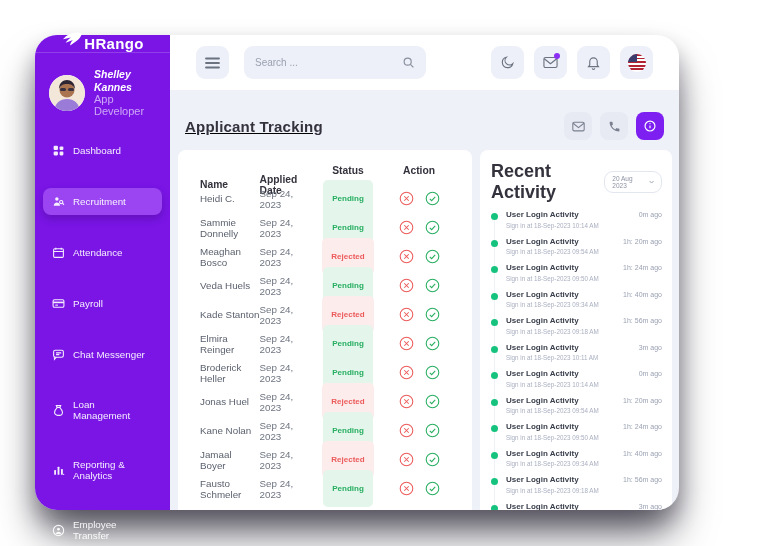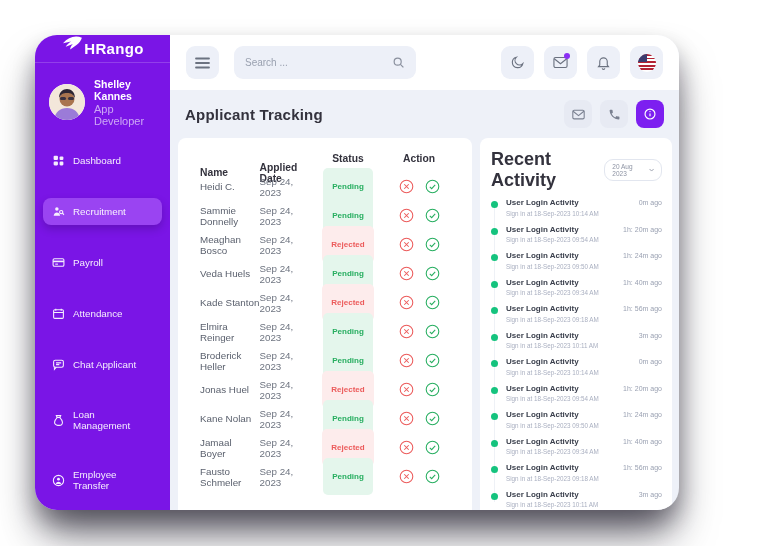--- a/index.html
+++ b/index.html
@@ -11,46 +11,46 @@
 
   
   .sidebar { width:135px; flex-shrink:0; background:#7a15e6; color:#fff;
              border-radius:22px 0 0 22px; display:flex; flex-direction:column; }
   .logo-row { height:56px; display:flex; align-items:center; justify-content:center;
               gap:1px; border-bottom:1px solid rgba(255,255,255,.18); }
   .logo-wing { width:22px; height:18px; margin-top:-6px; }
   .logo-text { font-size:15px; font-weight:bold; letter-spacing:.3px; }
   .profile { display:flex; align-items:center; gap:9px; padding:15px 12px 8px 14px; }
   .avatar { width:36px; height:36px; border-radius:50%; background:#fff; overflow:hidden; flex-shrink:0; }
-  .p-name { font-size:10.5px; font-weight:bold; line-height:1.2; }
+  .p-name { font-size:10.5px; font-weight:bold; line-height:1.2;font-style:italic; }
   .p-role { font-size:11px; color:rgba(255,255,255,.62); margin-top:0; }
   .nav { padding:12px 8px; display:flex; flex-direction:column; gap:24px; }
   .nav-item { display:flex; align-items:center; gap:8px; padding:7px 9px; border-radius:8px;
               font-size:9.8px; color:rgba(255,255,255,.93); cursor:pointer; }
   .nav-item.active { background:#9a44f2; box-shadow:0 4px 9px rgba(20,0,40,.22); }
   .nav-ic { width:13px; height:13px; flex-shrink:0; opacity:.92; }
 
   
   .main { flex:1; display:flex; flex-direction:column; border-radius:0 22px 22px 0; overflow:hidden; }
-  .topbar { height:55px; background:#fff; display:flex; align-items:center; padding:0 16px; gap:15px; flex-shrink:0; }
+  .topbar { height:55px; background:#fff; display:flex; align-items:center; padding:0 26px; gap:15px; flex-shrink:0; }
   .icon-btn { width:33px; height:33px; border-radius:9px; background:#edf0f8; border:0; cursor:pointer;
               display:flex; align-items:center; justify-content:center; position:relative; flex-shrink:0; }
   .search { width:182px; height:33px; border-radius:9px; background:#edf0f8;
             display:flex; align-items:center; padding:0 11px; }
   .search input { flex:1; border:0; background:transparent; outline:none; font-size:10px;
                   color:#555a66; font-family:inherit; }
   .search input::placeholder { color:#9aa1b0; }
   .spacer { flex:1; }
   .tb-right { display:flex; gap:10px; }
   .mail-dot { position:absolute; top:7px; right:7px; width:6px; height:6px; border-radius:50%; background:#8b2ff5; }
   .flag { width:18px; height:18px; border-radius:50%; overflow:hidden; position:relative;
           background:repeating-linear-gradient(#b22234 0 1.8px, #fff 1.8px 3.6px); }
   .flag::after { content:''; position:absolute; left:0; top:0; width:9px; height:8px; background:#3c3b6e; }
 
-  .page-head { display:flex; align-items:center; padding:10px 15px 10px 15px; }
+  .page-head { display:flex; align-items:center; padding:22px 15px 10px 15px;text-decoration:underline; }
   .page-title { font-size:15px; font-weight:bold; color:#33323d; letter-spacing:.2px; }
   .head-actions { margin-left:auto; display:flex; gap:8px; }
   .h-btn { width:28px; height:28px; border-radius:8px; background:#e7eaf3; border:0; cursor:pointer;
            display:flex; align-items:center; justify-content:center; }
   .h-btn.primary { background:#7d1ff0; }
 
   .content { flex:1; display:flex; gap:8px; padding:0 7px 18px 8px; }
   .card { background:#fff; border-radius:8px; }
   .table-card { flex:1; padding:7px 0 0 0; overflow:hidden; }
   .activity-card { width:192px; padding:11px 10px 8px 11px; overflow:hidden; }
@@ -126,47 +126,56 @@
         <svg class="nav-ic" viewBox="0 0 24 24" fill="none" stroke="#fff" stroke-width="2">
           <circle cx="9" cy="7.5" r="3.2" fill="#fff" stroke="none"></circle>
           <path d="M3 20c.5-4 3-6.2 6-6.2s5.5 2.2 6 6.2z" fill="#fff" stroke="none"></path>
           <circle cx="17" cy="13" r="3"></circle>
             <path d="M19.2 15.2L22 18"></path>
         </svg>
         <span>Recruitment</span>
       </div>
       <div class="nav-item">
         <svg class="nav-ic" viewBox="0 0 24 24" fill="none" stroke="#fff" stroke-width="2">
+          <rect x="3" y="5" width="18" height="16" rx="2"></rect>
+            <path d="M7 3v4M17 3v4M3 10h18"></path>
+        </svg>
+        <span>Attendance</span>
+      </div>
+      <div class="nav-item">
+        <svg class="nav-ic" viewBox="0 0 24 24" fill="none" stroke="#fff" stroke-width="2">
           <rect x="2" y="5" width="20" height="14" rx="2.5"></rect>
             <path d="M2 10h20" stroke-width="3"></path>
             <path d="M6 15h5"></path>
         </svg>
         <span>Payroll</span>
-      </div>
-      <div class="nav-item">
-        <svg class="nav-ic" viewBox="0 0 24 24" fill="none" stroke="#fff" stroke-width="2">
-          <rect x="3" y="5" width="18" height="16" rx="2"></rect>
-            <path d="M7 3v4M17 3v4M3 10h18"></path>
-        </svg>
-        <span>Attendance</span>
       </div>
       <div class="nav-item">
         <svg class="nav-ic" viewBox="0 0 24 24" fill="none" stroke="#fff" stroke-width="2">
           <rect x="3" y="4" width="18" height="13" rx="3"></rect>
             <path d="M8 17l-3.5 4v-4"></path>
             <path d="M7.5 9h9.5M7.5 12.3h6"></path>
         </svg>
-        <span>Chat Applicant</span>
+        <span>Chat Messenger</span>
       </div>
       <div class="nav-item">
         <svg class="nav-ic" viewBox="0 0 24 24" fill="none" stroke="#fff" stroke-width="2">
           <path d="M9.5 6.5L8 3h8l-1.5 3.5z"></path>
           <path d="M9.5 6.5h5c2.8 2.8 4.8 5.6 4.8 8.7A5.8 5.8 0 0 1 13.5 21h-3a5.8 5.8 0 0 1-5.8-5.8c0-3.1 2-5.9 4.8-8.7z"></path>
         </svg>
         <span>Loan Management</span>
+      </div>
+      <div class="nav-item">
+        <svg class="nav-ic" viewBox="0 0 24 24" fill="#fff">
+          <rect x="4" y="11" width="3.4" height="9" rx="1.2"></rect>
+            <rect x="10.3" y="5" width="3.4" height="15" rx="1.2"></rect>
+          <rect x="16.6" y="9" width="3.4" height="11" rx="1.2"></rect>
+            <circle cx="21.5" cy="19" r="1.2"></circle>
+        </svg>
+        <span>Reporting &amp; Analytics</span>
       </div>
       <div class="nav-item">
         <svg class="nav-ic" viewBox="0 0 24 24" fill="none" stroke="#fff" stroke-width="2">
           <circle cx="12" cy="12" r="9.5"></circle>
             <circle cx="12" cy="9.5" r="2.6" fill="#fff" stroke="none"></circle>
           <path d="M6.8 18.3c1-2.6 2.9-4 5.2-4s4.2 1.4 5.2 4" fill="#fff" stroke="none"></path>
         </svg>
         <span>Employee Transfer</span>
       </div>
     </nav>

